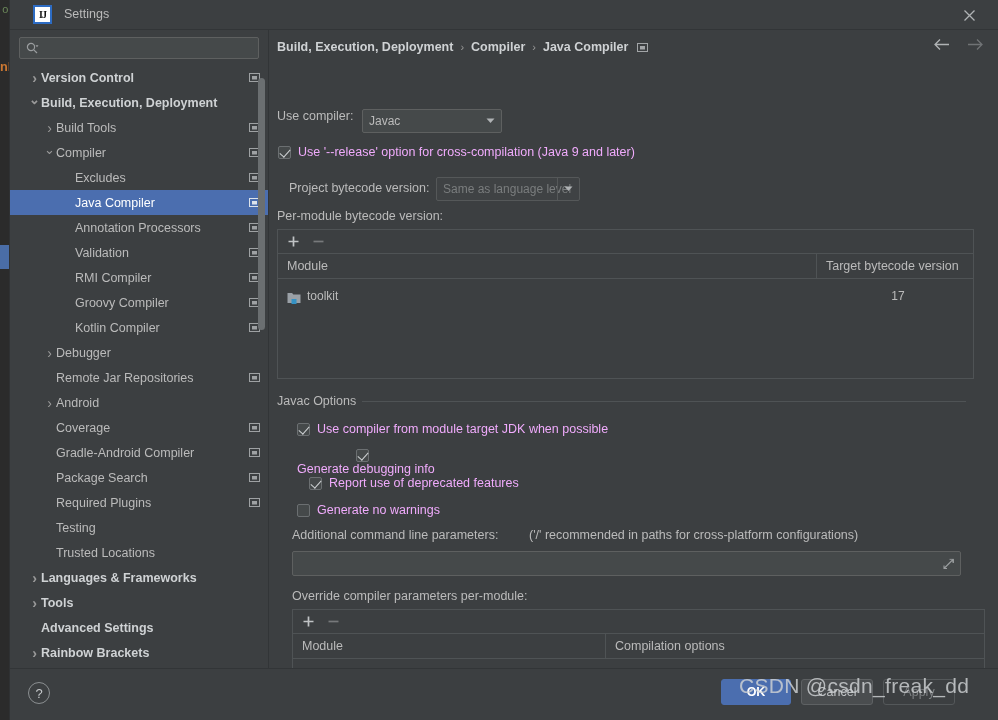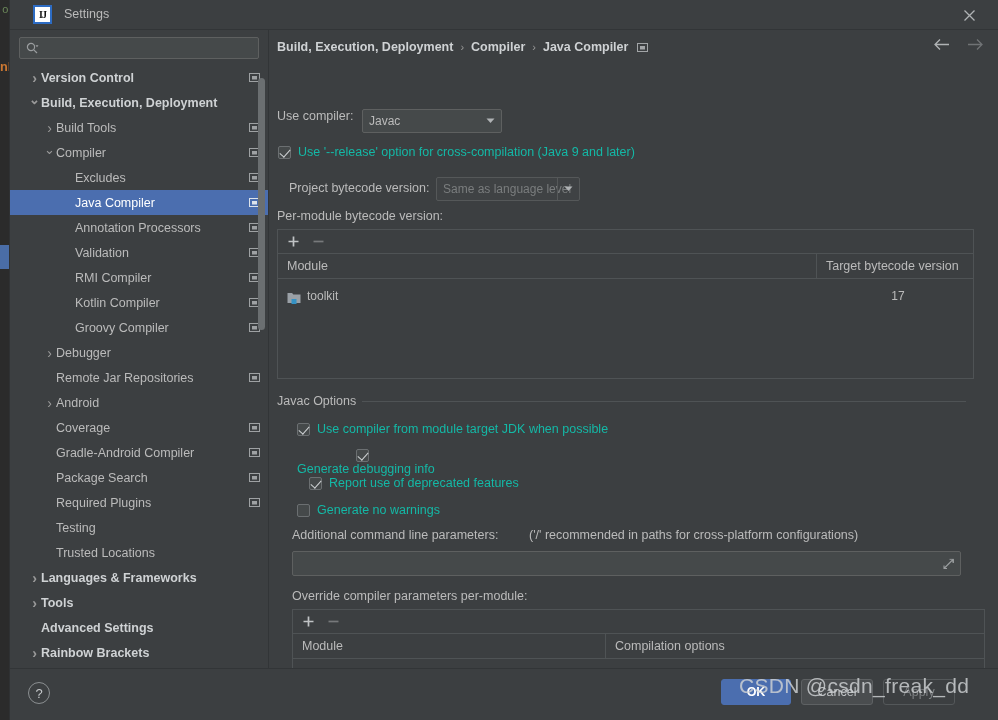--- a/index.html
+++ b/index.html
@@ -122,21 +122,21 @@
   
   .cb-row { display:flex; align-items:center; cursor:pointer; }
   .cb {
     width:13px; height:13px; flex:0 0 13px; border:1px solid #6b6f71;
     background:#45494a; border-radius:2px; position:relative; margin-right:7px;
   }
   .cb.checked::after {
     content:""; position:absolute; left:3px; top:0px; width:5px; height:9px;
     border:solid #cfd2d4; border-width:0 1.6px 1.6px 0; transform:rotate(42deg);
   }
-  .cb-row .cb-label { font-size:12.5px; color:#14b8a6; white-space:nowrap; }
+  .cb-row .cb-label { font-size:12.5px; color:#f0abfc; white-space:nowrap; }
 
   
   .tbl { position:absolute; border:1px solid #4f5355; background:#3c3f41; }
   .tbl-toolbar {
     height:24px; display:flex; align-items:center; padding-left:10px; gap:14px;
     border-bottom:1px solid #4f5355;
   }
   .tbl-toolbar .tbtn { cursor:pointer; display:flex; align-items:center; }
   .tbl-head {
     height:25px; display:flex; align-items:center;
@@ -313,31 +313,31 @@
             <span class="label">RMI Compiler</span>
             <span class="marker">
               <svg width="11" height="11" viewBox="0 0 11 11">
                 <rect x="0.5" y="1.5" width="10" height="8" stroke="#9ea1a3" fill="none"></rect>
                 <rect x="3" y="4" width="5" height="3.5" fill="#9ea1a3"></rect>
               </svg>
             </span>
           </div>
           <div class="tree-item ind2">
             <span class="arrow none"></span>
+            <span class="label">Groovy Compiler</span>
+            <span class="marker">
+              <svg width="11" height="11" viewBox="0 0 11 11">
+                <rect x="0.5" y="1.5" width="10" height="8" stroke="#9ea1a3" fill="none"></rect>
+                <rect x="3" y="4" width="5" height="3.5" fill="#9ea1a3"></rect>
+              </svg>
+            </span>
+          </div>
+          <div class="tree-item ind2">
+            <span class="arrow none"></span>
             <span class="label">Kotlin Compiler</span>
-            <span class="marker">
-              <svg width="11" height="11" viewBox="0 0 11 11">
-                <rect x="0.5" y="1.5" width="10" height="8" stroke="#9ea1a3" fill="none"></rect>
-                <rect x="3" y="4" width="5" height="3.5" fill="#9ea1a3"></rect>
-              </svg>
-            </span>
-          </div>
-          <div class="tree-item ind2">
-            <span class="arrow none"></span>
-            <span class="label">Groovy Compiler</span>
             <span class="marker">
               <svg width="11" height="11" viewBox="0 0 11 11">
                 <rect x="0.5" y="1.5" width="10" height="8" stroke="#9ea1a3" fill="none"></rect>
                 <rect x="3" y="4" width="5" height="3.5" fill="#9ea1a3"></rect>
               </svg>
             </span>
           </div>
           <div class="tree-item ind1">
             <span class="arrow" style="font-size: 14px;">›</span>
             <span class="label">Debugger</span>

